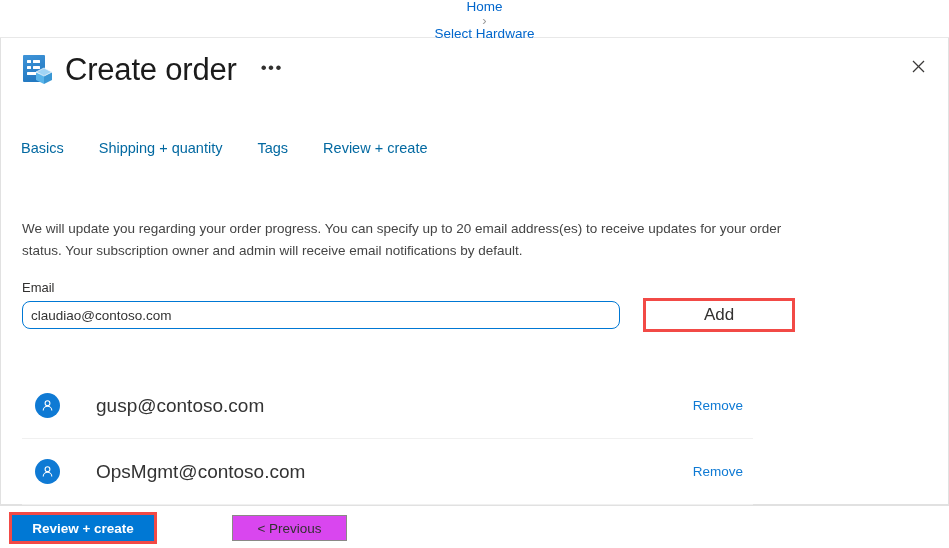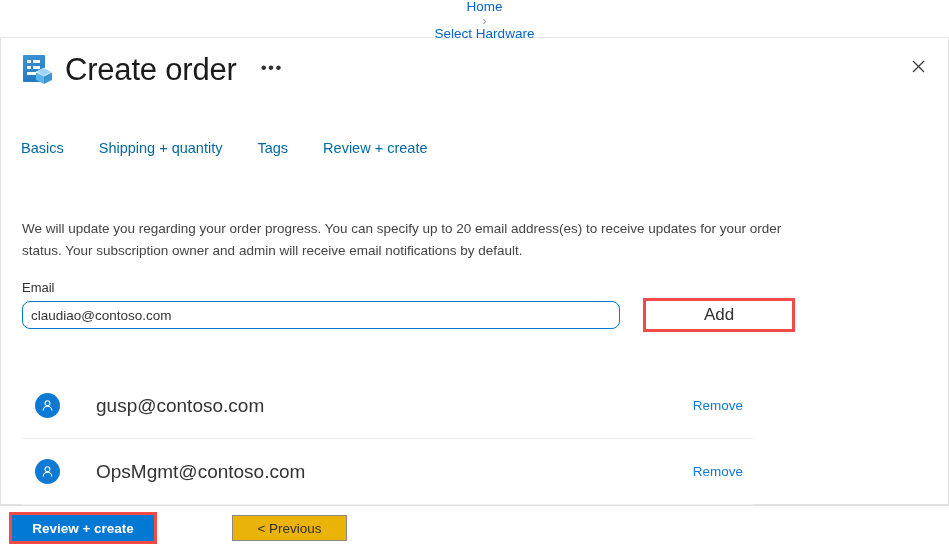--- a/index.html
+++ b/index.html
@@ -301,21 +301,21 @@
     display: flex;
     align-items: center;
     justify-content: center;
     border-radius: 0;
   }
   .btn-secondary {
     position: absolute;
     top: 9px;
     height: 26px;
     box-sizing: border-box;
-    background: #eab308;
+    background: #d946ef;
     color: #323130;
     border: 1px solid #8a8886;
     font-family: "Liberation Sans", sans-serif;
     font-size: 13.5px;
     cursor: pointer;
     display: flex;
     align-items: center;
     justify-content: center;
     border-radius: 0;
   }

